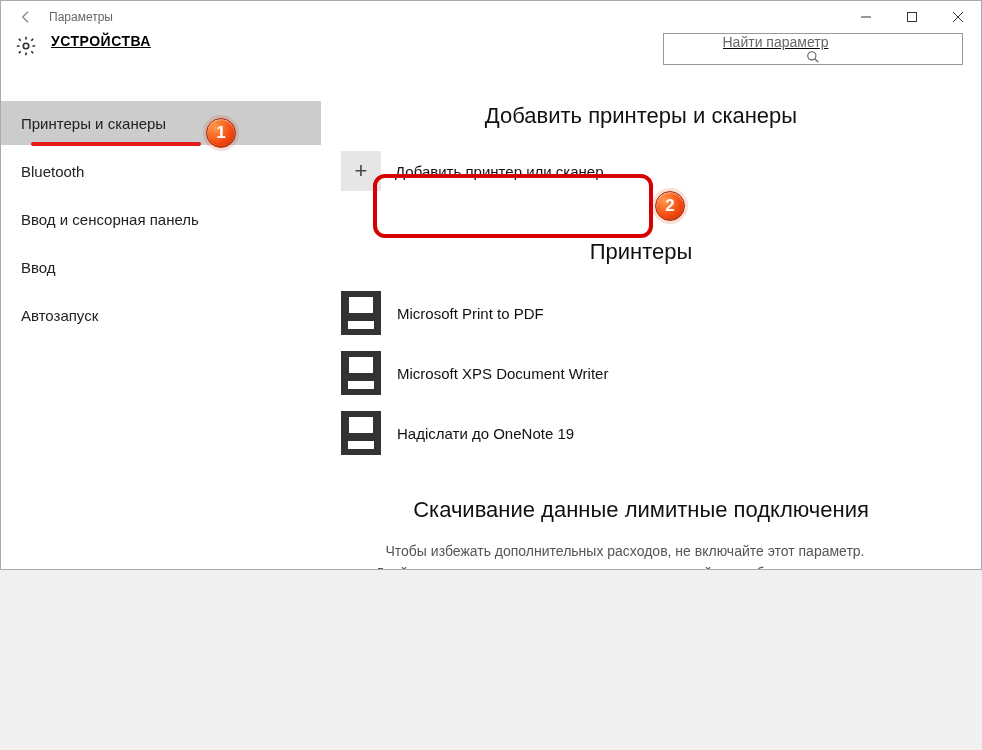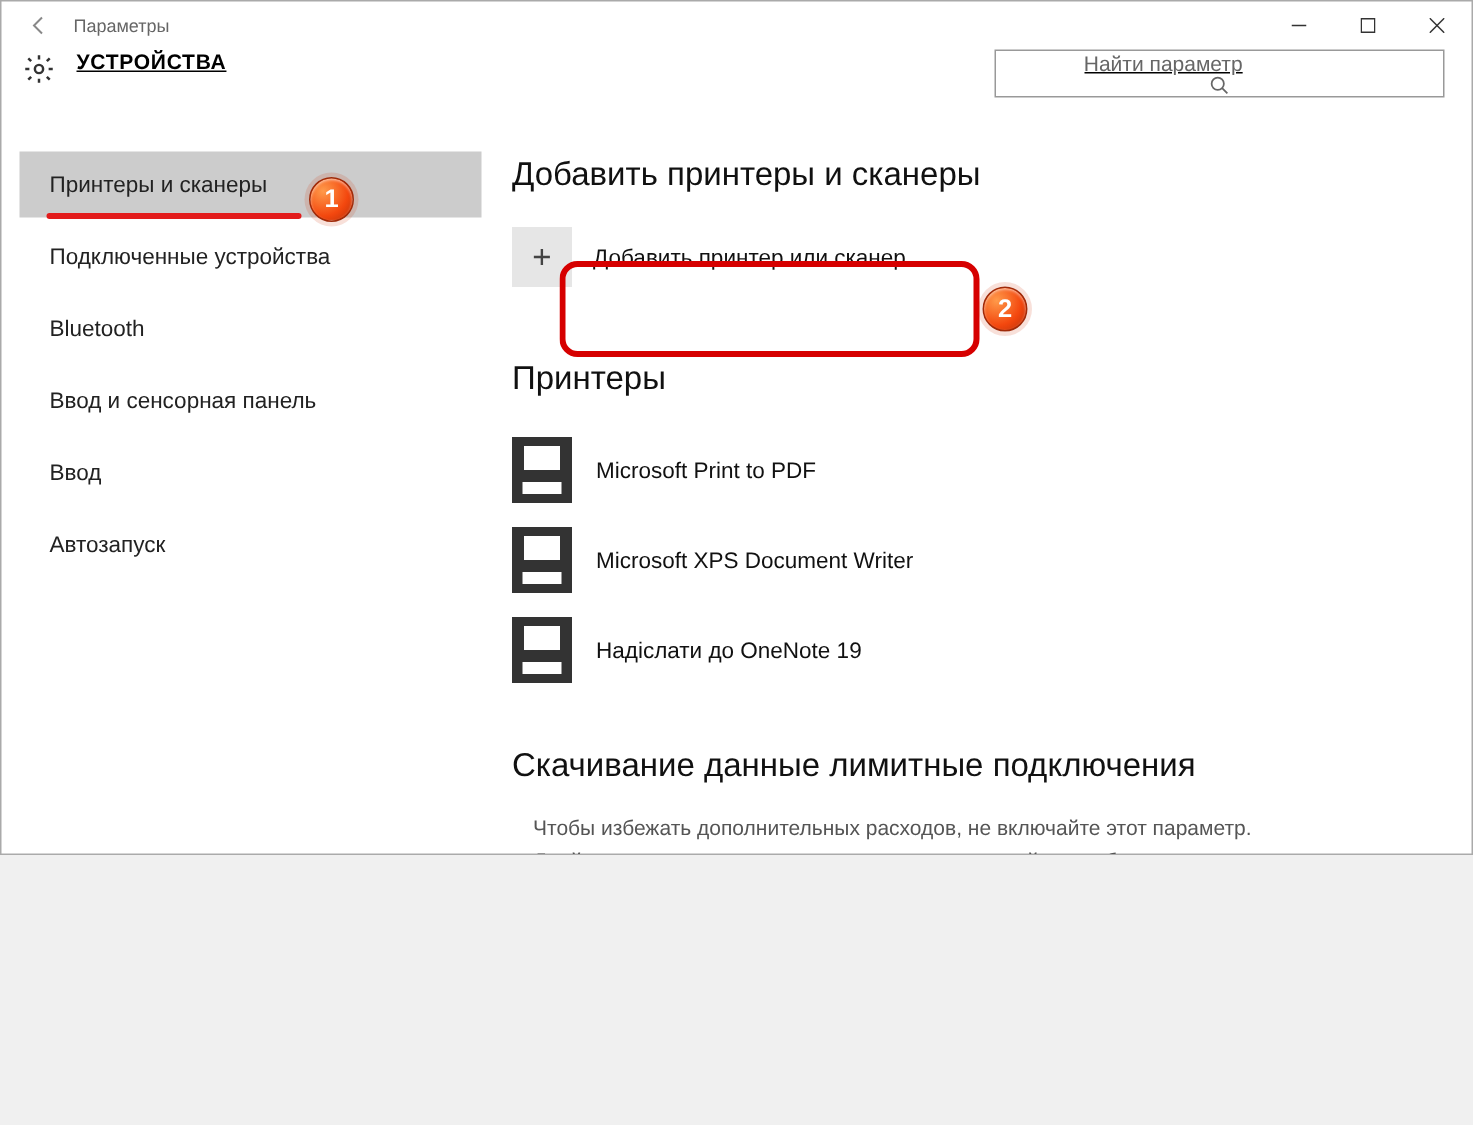--- a/index.html
+++ b/index.html
@@ -27,25 +27,24 @@
     margin-left:auto; width: 300px; height: 32px; border:1px solid #999; display:flex; align-items:center;flex-direction:column;
   }
   .search input { flex:1; border:none; outline:none; font-size:14px; padding: 0 10px; color:#333; background:transparent; }
   .search input::placeholder { color:#666; }
   .search .icon { width:34px; display:flex; align-items:center; justify-content:center; color:#666; }
   .content { flex:1; display:flex; overflow:hidden; }
   .sidebar { width: 320px; padding-top: 20px; }
   .side-item {
     height: 44px; display:flex; align-items:center; padding: 0 20px; font-size:15px; color:#222; cursor:pointer;
     margin-bottom: 4px;
-    margin-left: 12px;
   }
   .side-item.selected { background:#ccc; }
   .red-underline { position:absolute; height:4px; background:#e21b1b; border-radius:2px; }
-  .main { flex:1; padding: 14px 40px 0 20px; overflow:auto; color:#111; }
+  .main { flex:1; padding: 14px 40px 0 20px; overflow:auto; color:#111;text-align:center; }
   .main h2 { font-size:22px; font-weight:400; margin: 8px 0 18px; }
   .add-row {
     display:flex; align-items:center; gap:14px; padding: 4px 0 4px 0; cursor:pointer; width: 360px;
   }
   .add-row .plus {
     width:40px; height:40px; background:#e6e6e6; display:flex; align-items:center; justify-content:center;
     font-size:22px; color:#444;
   }
   .add-row .label { font-size:15px; }
   .callout {
@@ -131,23 +130,20 @@
       </div>
     </div>
   </div>
 
   <div class="content">
     <div class="sidebar">
       <div class="side-item selected">
           <span>Принтеры и сканеры</span>
         </div>
       <div class="side-item">
-          <span>Подключенные устройства</span>
-        </div>
-      <div class="side-item">
           <span>Bluetooth</span>
         </div>
       <div class="side-item">
           <span>Ввод и сенсорная панель</span>
         </div>
       <div class="side-item">
           <span>Ввод</span>
         </div>
       <div class="side-item">
           <span>Автозапуск</span>

